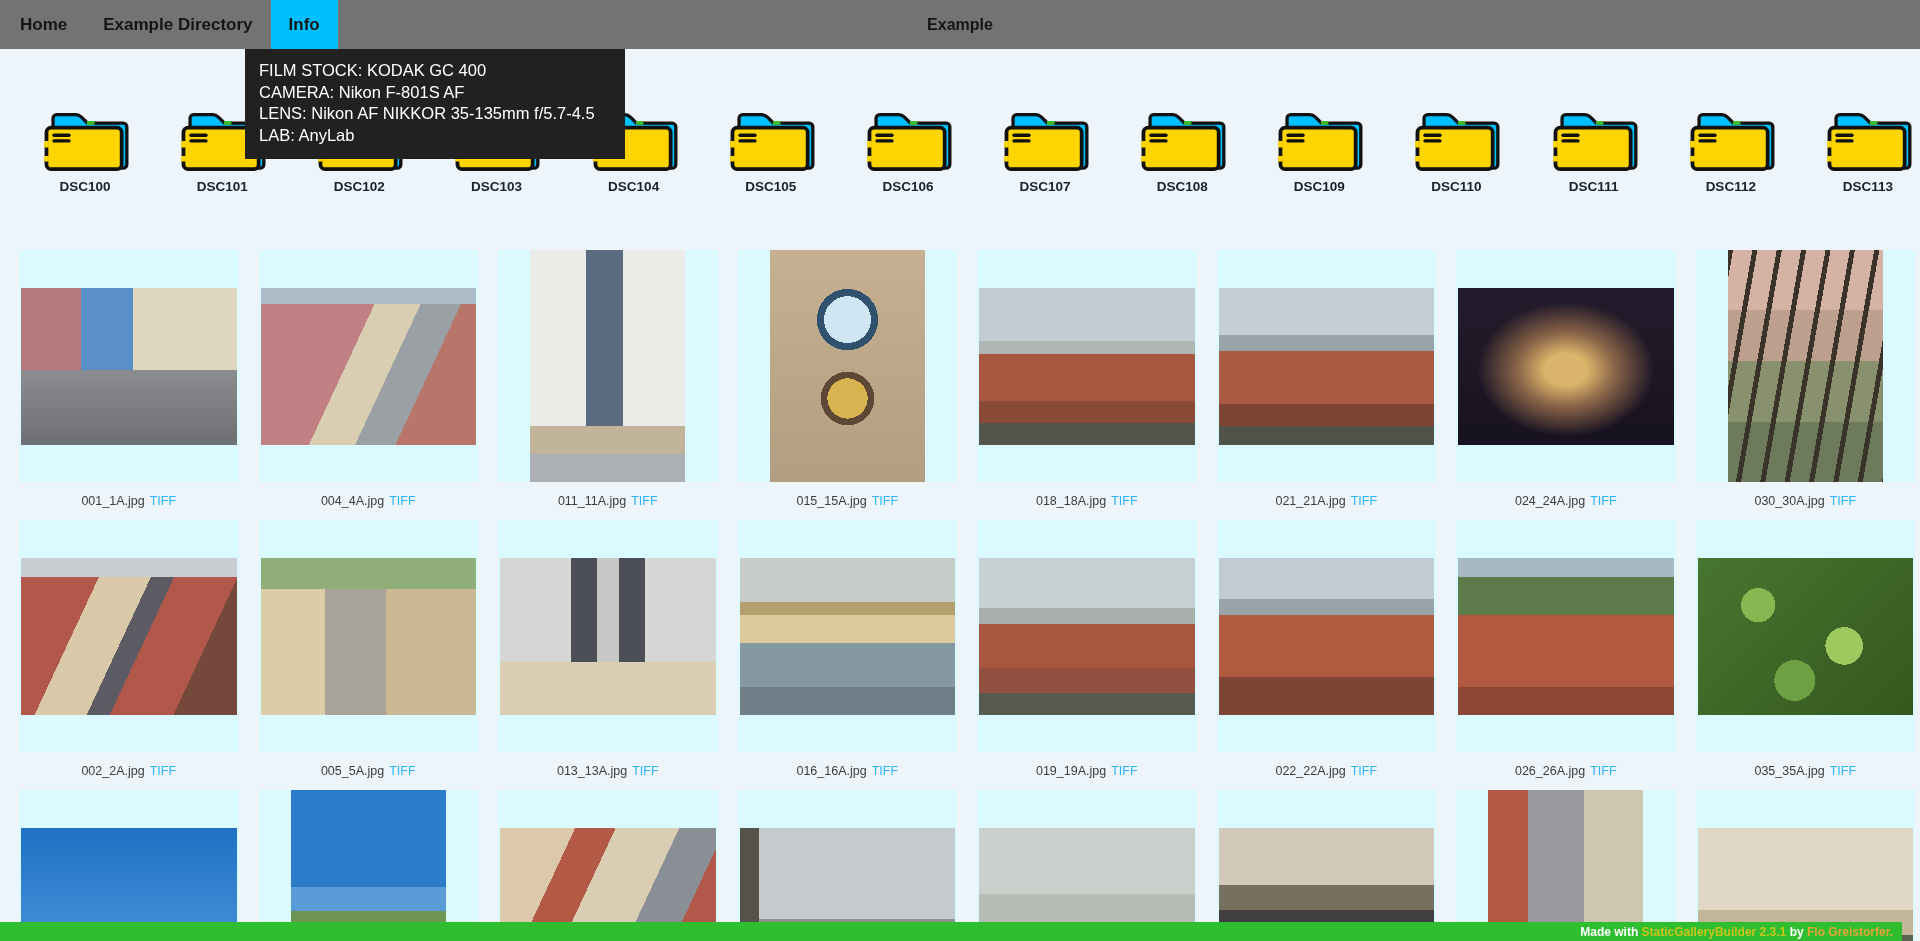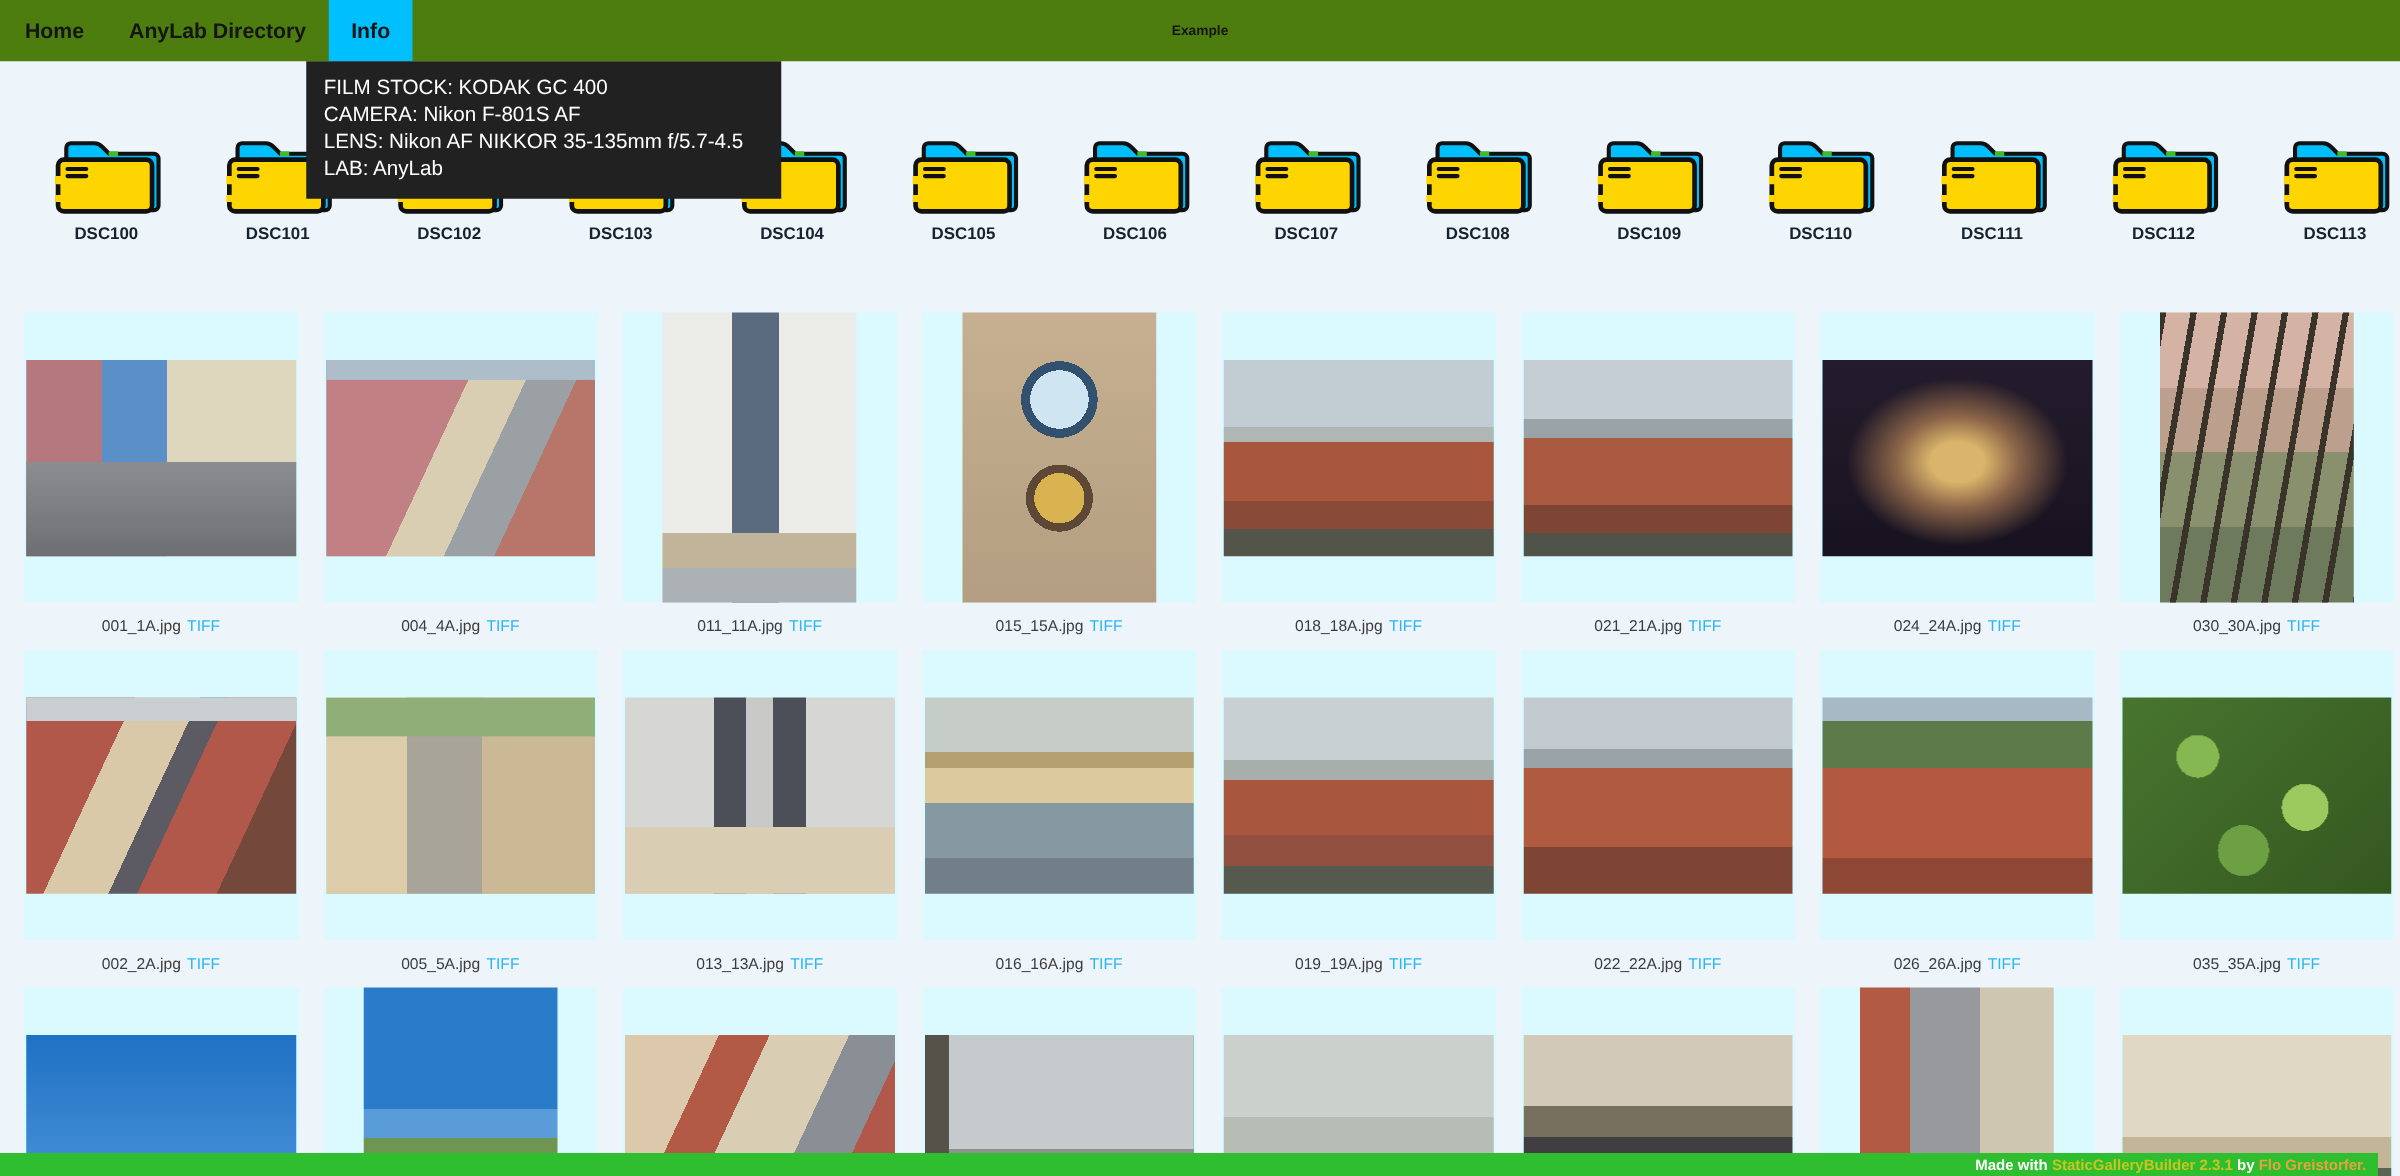--- a/index.html
+++ b/index.html
@@ -1,25 +1,25 @@
 <!DOCTYPE html>
 <html><head>
 <meta charset="utf-8">
 <style>
   html,body{margin:0;padding:0;width:1920px;height:941px;overflow:hidden;
     background:#edf4fa;font-family:"Liberation Sans",sans-serif;}
 
   
-  .nav{position:relative;height:49px;background:#4d7c0f;display:flex;align-items:stretch;z-index:5;}
+  .nav{position:relative;height:49px;background:#737373;display:flex;align-items:stretch;z-index:5;}
   .nav-item{display:flex;align-items:center;padding:0 18px;font-size:17px;font-weight:bold;
     color:#151515;cursor:pointer;white-space:nowrap;}
   .nav-item.first{margin-left:2px;}
   .nav-item.active{background:#00bfff;}
   .nav-title{position:absolute;left:0;right:0;top:0;height:49px;display:flex;align-items:center;
-    justify-content:center;font-size:11px;font-weight:bold;color:#151515;pointer-events:none;}
+    justify-content:center;font-size:16px;font-weight:bold;color:#151515;pointer-events:none;}
 
   
   .tooltip{position:absolute;left:245px;top:49px;width:352px;background:#212121;color:#ffffff;
     padding:11px 14px 13px 14px;z-index:9;font-size:16.5px;line-height:21.5px;font-weight:400;}
 
   
   .folders{margin-top:54px;display:grid;grid-template-columns:repeat(14,1fr);}
   .folder{display:flex;flex-direction:column;align-items:center;cursor:pointer;padding-left:33px;}
   .folder svg{width:94px;height:72px;display:block;}
   .folder-label{margin-top:4px;font-size:13.5px;font-weight:bold;color:#16222c;}
@@ -67,21 +67,21 @@
   .r2c4{background:linear-gradient(to bottom,#ccd0cc 0 42%,#b7bdb4 42% 66%,#9aa694 66% 84%,#88927e 84%);}
   .r2c5{background:linear-gradient(to bottom,#d2c9b8 0 36%,#77705f 36% 52%,#413e42 52%);}
   .r2c6{background:linear-gradient(to right,#b25a43 0 26%,#97999c 26% 62%,#cfc6b0 62%);}
   .r2c7{background:linear-gradient(to bottom,#e0d8c4 0 52%,#c2b598 52% 68%,#5a6450 68%);}
 </style>
 </head>
 <body>
 
 <div class="nav">
   <div class="nav-item first">Home</div>
-  <div class="nav-item">AnyLab Directory</div>
+  <div class="nav-item">Example Directory</div>
   <div class="nav-item active">Info</div>
   <div class="nav-title">Example</div>
 </div>
 
 <div class="tooltip">
   <div>FILM STOCK: KODAK GC 400</div>
   <div>CAMERA: Nikon F-801S AF</div>
   <div>LENS: Nikon AF NIKKOR 35-135mm f/5.7-4.5</div>
   <div>LAB: AnyLab</div>
 </div>

